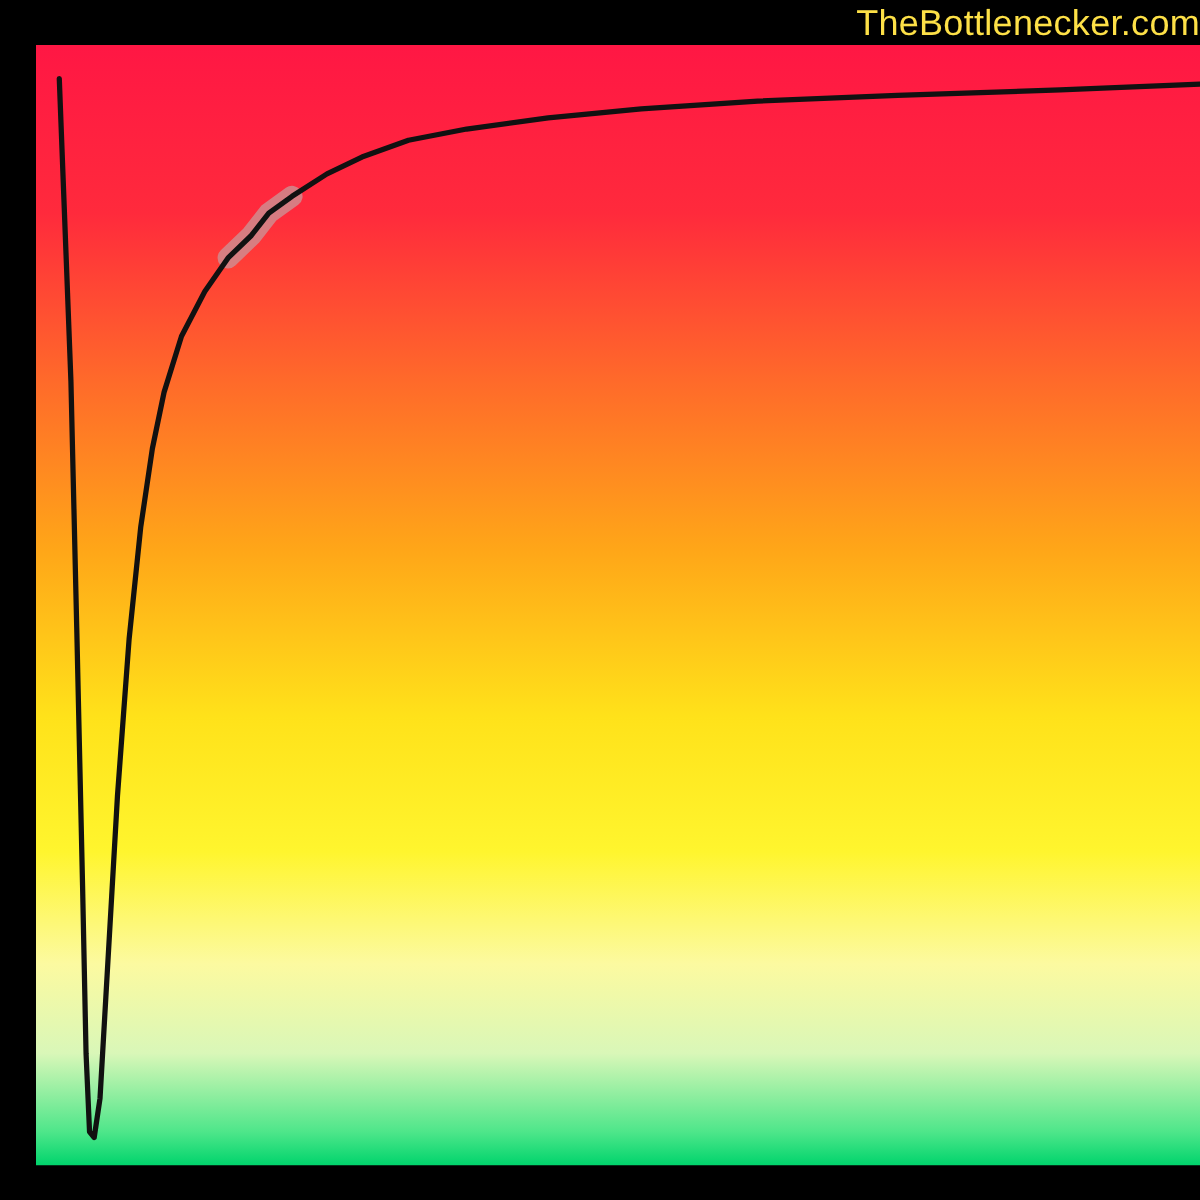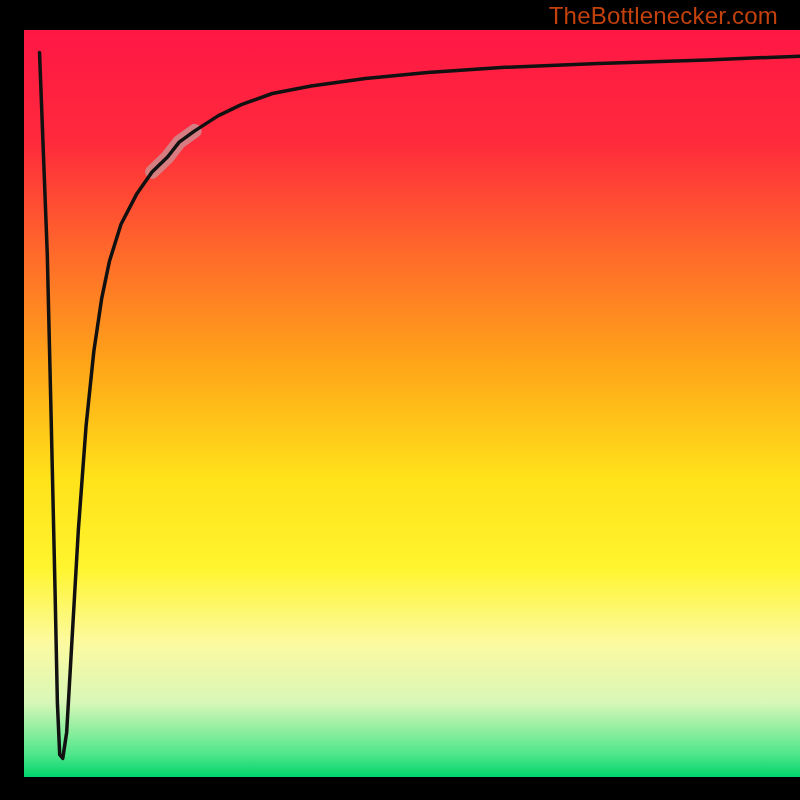--- a/index.html
+++ b/index.html
@@ -12,24 +12,24 @@
     background: #000;
   }
   .stage {
     position: relative;
     width: 800px;
     height: 800px;
   }
   .attribution {
     position: absolute;
     top: 2px;
-    right: 22px;
+    right: 0;
     font-size: 24px;
     font-weight: 500;
-    color: #c2410c;
+    color: #fde047;
     letter-spacing: 0.2px;
     z-index: 20;
   }
   svg.chart-svg {
     position: absolute;
     left: 0;
     top: 0;
     width: 800px;
     height: 800px;
     display: block;

